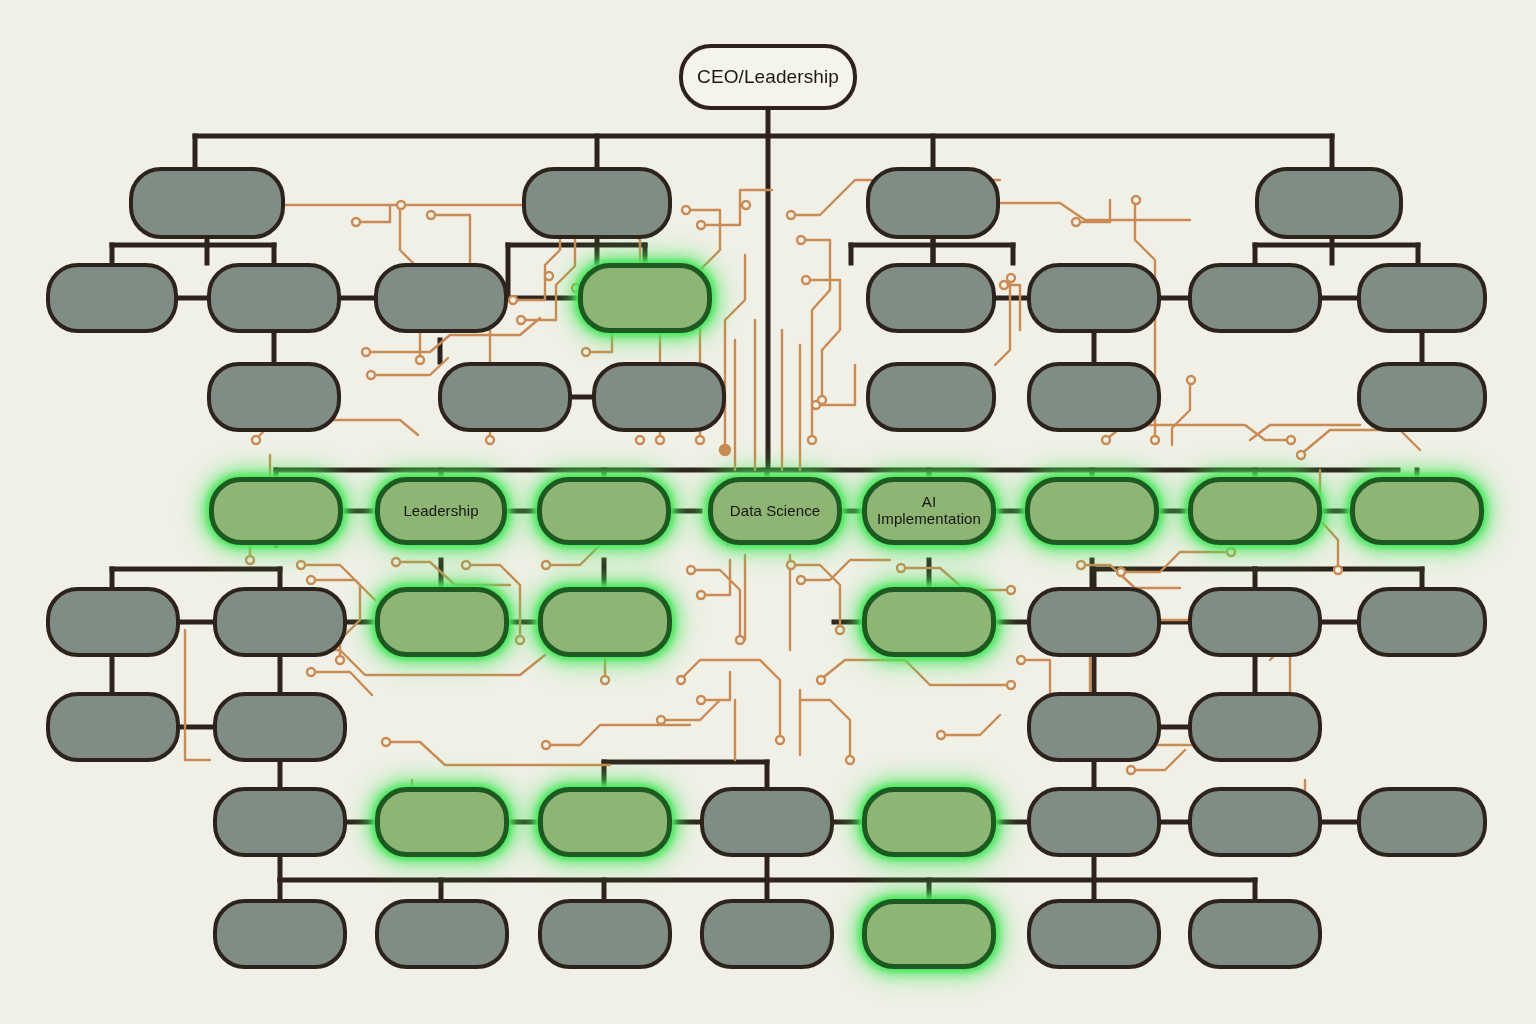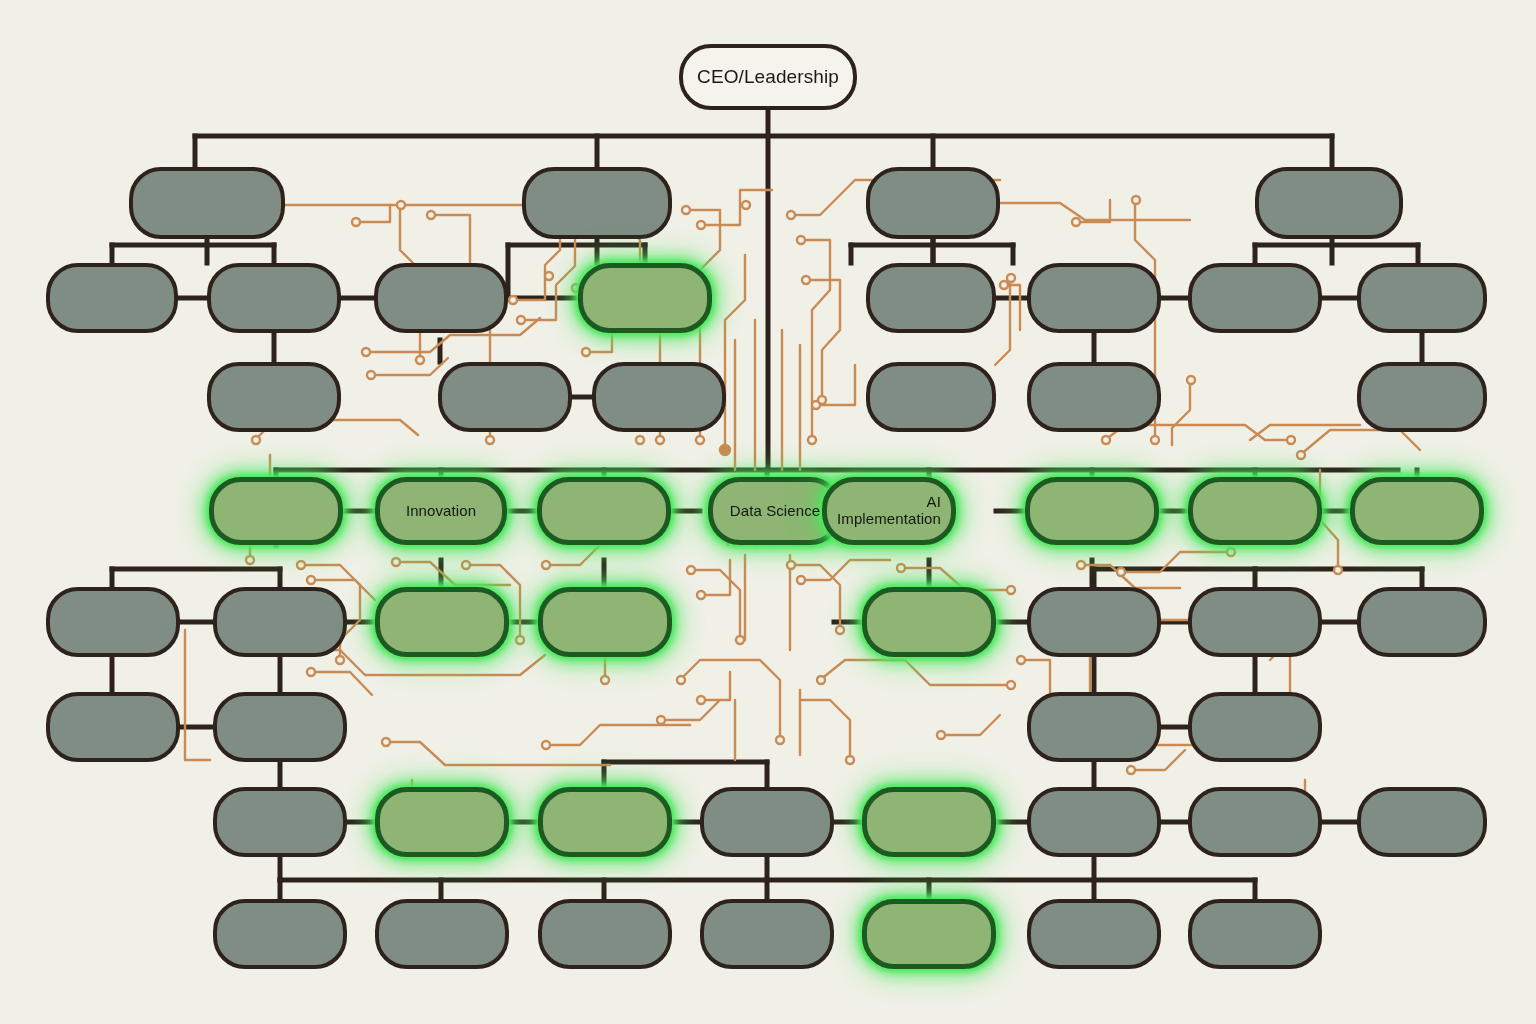--- a/index.html
+++ b/index.html
@@ -20,21 +20,21 @@
     left: 0; top: 0;
     width: 1536px;
     height: 1024px;
   }
   .node {
     position: absolute;
     box-sizing: border-box;
     display: flex;
     align-items: center;
     justify-content: center;
-    text-align: right;
+    text-align: center;
     line-height: 1.12;
     letter-spacing: 0.1px;
     border-radius: 32px;
   }
   .node-gray {
     background: #7f8d84;
     border: 4px solid #2e231c;
     color: #1d1a16;
     font-size: 15px;
   }
@@ -373,29 +373,29 @@
       <div class="node node-gray" style="left: 1027px; top: 362px; width: 134px; height: 70px;">
         <span class="lbl node-label"></span>
       </div>
       <div class="node node-gray" style="left: 1357px; top: 362px; width: 130px; height: 70px;">
         <span class="lbl node-label"></span>
       </div>
       <div class="node node-green" style="left: 209px; top: 477px; width: 134px; height: 68px;">
         <span class="lbl node-label"></span>
       </div>
       <div class="node node-green" style="left: 375px; top: 477px; width: 132px; height: 68px;">
-        <span class="lbl node-label">Innovation</span>
+        <span class="lbl node-label">Leadership</span>
       </div>
       <div class="node node-green" style="left: 537px; top: 477px; width: 134px; height: 68px;">
         <span class="lbl node-label"></span>
       </div>
       <div class="node node-green" style="left: 700px; top: 477px; width: 134px; height: 68px; margin-left: 8px;">
         <span class="lbl node-label">Data Science</span>
       </div>
-      <div class="node node-green" style="left: 822px; top: 477px; width: 134px; height: 68px;">
+      <div class="node node-green" style="left: 862px; top: 477px; width: 134px; height: 68px;">
         <span class="lbl node-label">AI<br>Implementation</span>
       </div>
       <div class="node node-green" style="left: 1025px; top: 477px; width: 134px; height: 68px;">
         <span class="lbl node-label"></span>
       </div>
       <div class="node node-green" style="left: 1188px; top: 477px; width: 134px; height: 68px;">
         <span class="lbl node-label"></span>
       </div>
       <div class="node node-green" style="left: 1350px; top: 477px; width: 134px; height: 68px;">
         <span class="lbl node-label"></span>

